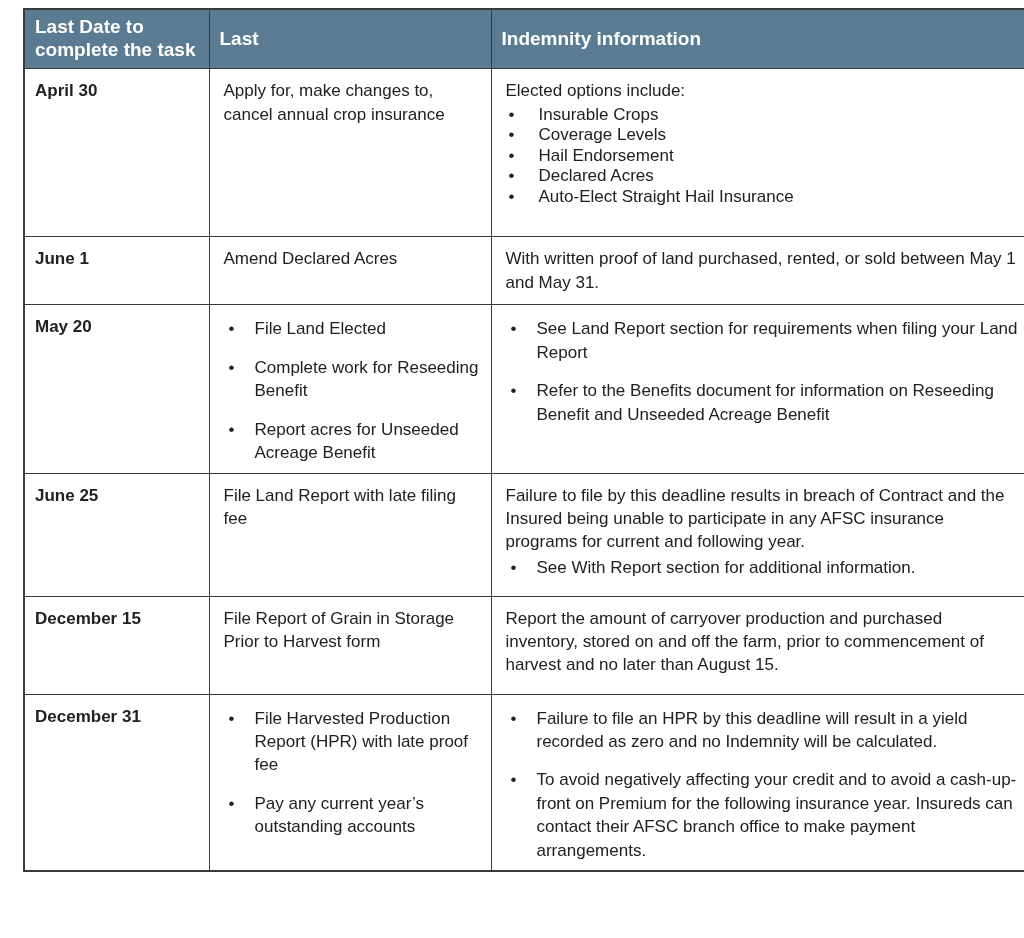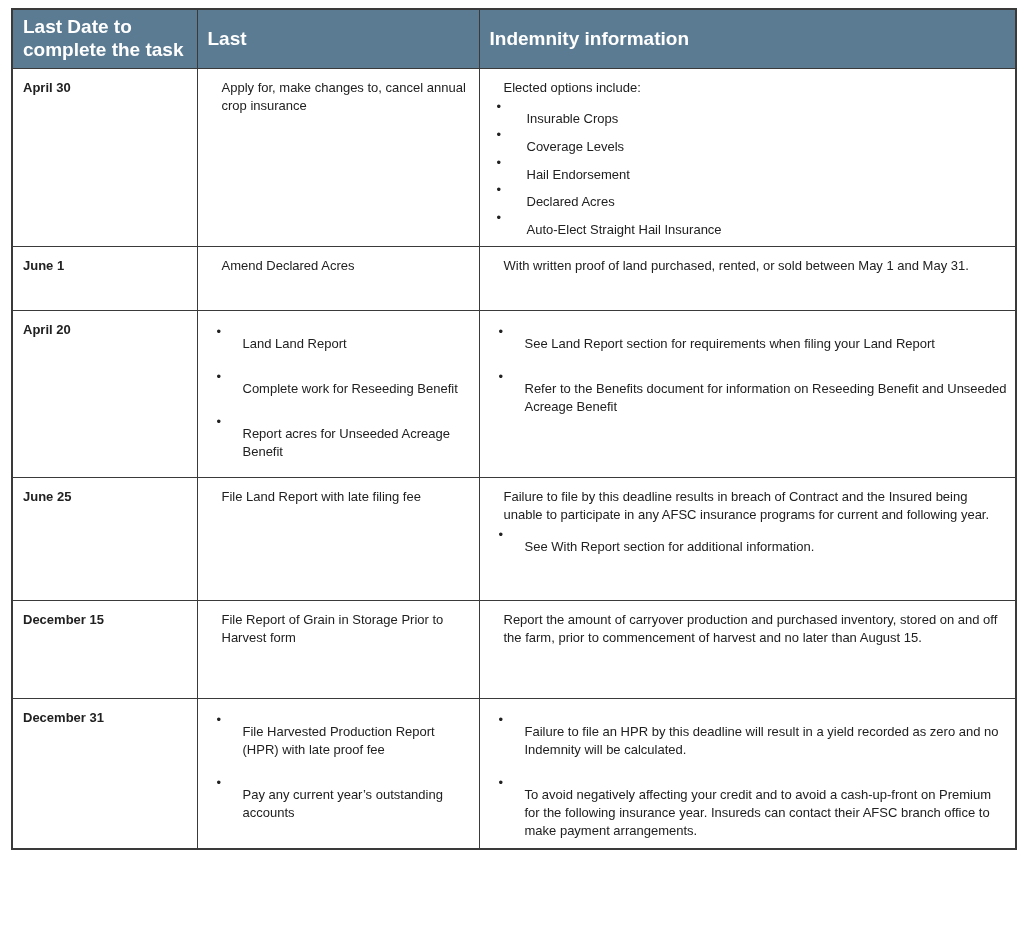--- a/index.html
+++ b/index.html
@@ -13,21 +13,21 @@
   html, body {
     margin: 0;
     padding: 0;
     background: var(--page-bg);
     font-family: "Liberation Sans", "DejaVu Sans", sans-serif;
     color: var(--body-text);
   }
   .page {
     width: 1024px;
     height: 938px;
-    padding: 8px 11px;
+    padding: 8px 23px;
     background: var(--page-bg);
   }
   table.deadline-table {
     border-collapse: collapse;
     table-layout: fixed;
     width: 1004px;
     border: 2px solid var(--border-color);
   }
   col.col-date { width: 185px; }
   col.col-task { width: 282px; }
@@ -41,41 +41,41 @@
     background: var(--header-bg);
     color: var(--header-text);
     font-size: 19px;
     font-weight: bold;
     line-height: 1.22;
     height: 55px;
     padding: 5px 10px 7px 10px;
     vertical-align: middle;
   }
   tbody td {
-    font-size: 13px;
+    font-size: 17px;
     line-height: 1.38;
     padding: 10px 8px 8px 10px;
   }
   td.date-cell { font-weight: bold; }
   
   tbody tr:nth-child(1) td { height: 168px; }
   tbody tr:nth-child(2) td { height: 64px; }
   tbody tr:nth-child(3) td { height: 167px; }
   tbody tr:nth-child(4) td { height: 123px; }
   tbody tr:nth-child(5) td { height: 98px; }
   tbody tr:nth-child(6) td { height: 66px; }
   tbody tr:nth-child(7) td { height: 177px; }
 
-  .cell-text { margin: 0 0 2px 14px; }
+  .cell-text { margin: 0 0 2px 4px; }
   .bullet-item { display: flex; align-items: flex-start; }
   .bullet-item .bullet-marker {
     flex: 0 0 auto;
     text-align: left;
   }
-  .bullet-item .bullet-text { flex: 1 1 auto; margin-top: 12px; }
+  .bullet-item .bullet-text { flex: 1 1 auto; }
   
   .bullet-item.tight { line-height: 1.21; margin: 0; }
   .bullet-item.tight .bullet-marker { width: 37px; padding-left: 7px; }
   
   .bullet-item.loose { line-height: 1.38; margin: 2px 0 15px 0; }
   .bullet-item.loose .bullet-marker { width: 35px; padding-left: 9px; }
   .bullet-item.loose:last-child { margin-bottom: 0; }
 </style>
 </head>
 <body>
@@ -127,25 +127,25 @@
         <tr>
           <td class="date-cell">June 1</td>
           <td class="task-cell">
             <div class="cell-text">Amend Declared Acres</div>
           </td>
           <td class="info-cell">
             <div class="cell-text">With written proof of land purchased, rented, or sold between May 1 and May 31.</div>
           </td>
         </tr>
         <tr>
-          <td class="date-cell">April 20</td>
-          <td class="task-cell">
-            <div class="bullet-item loose">
-              <span class="bullet-marker">•</span>
-              <span class="bullet-text">Land Land Report</span>
+          <td class="date-cell">May 20</td>
+          <td class="task-cell">
+            <div class="bullet-item loose">
+              <span class="bullet-marker">•</span>
+              <span class="bullet-text">File Land Elected</span>
             </div>
             <div class="bullet-item loose">
               <span class="bullet-marker">•</span>
               <span class="bullet-text">Complete work for Reseeding Benefit</span>
             </div>
             <div class="bullet-item loose">
               <span class="bullet-marker">•</span>
               <span class="bullet-text">Report acres for Unseeded Acreage Benefit</span>
             </div>
           </td>

